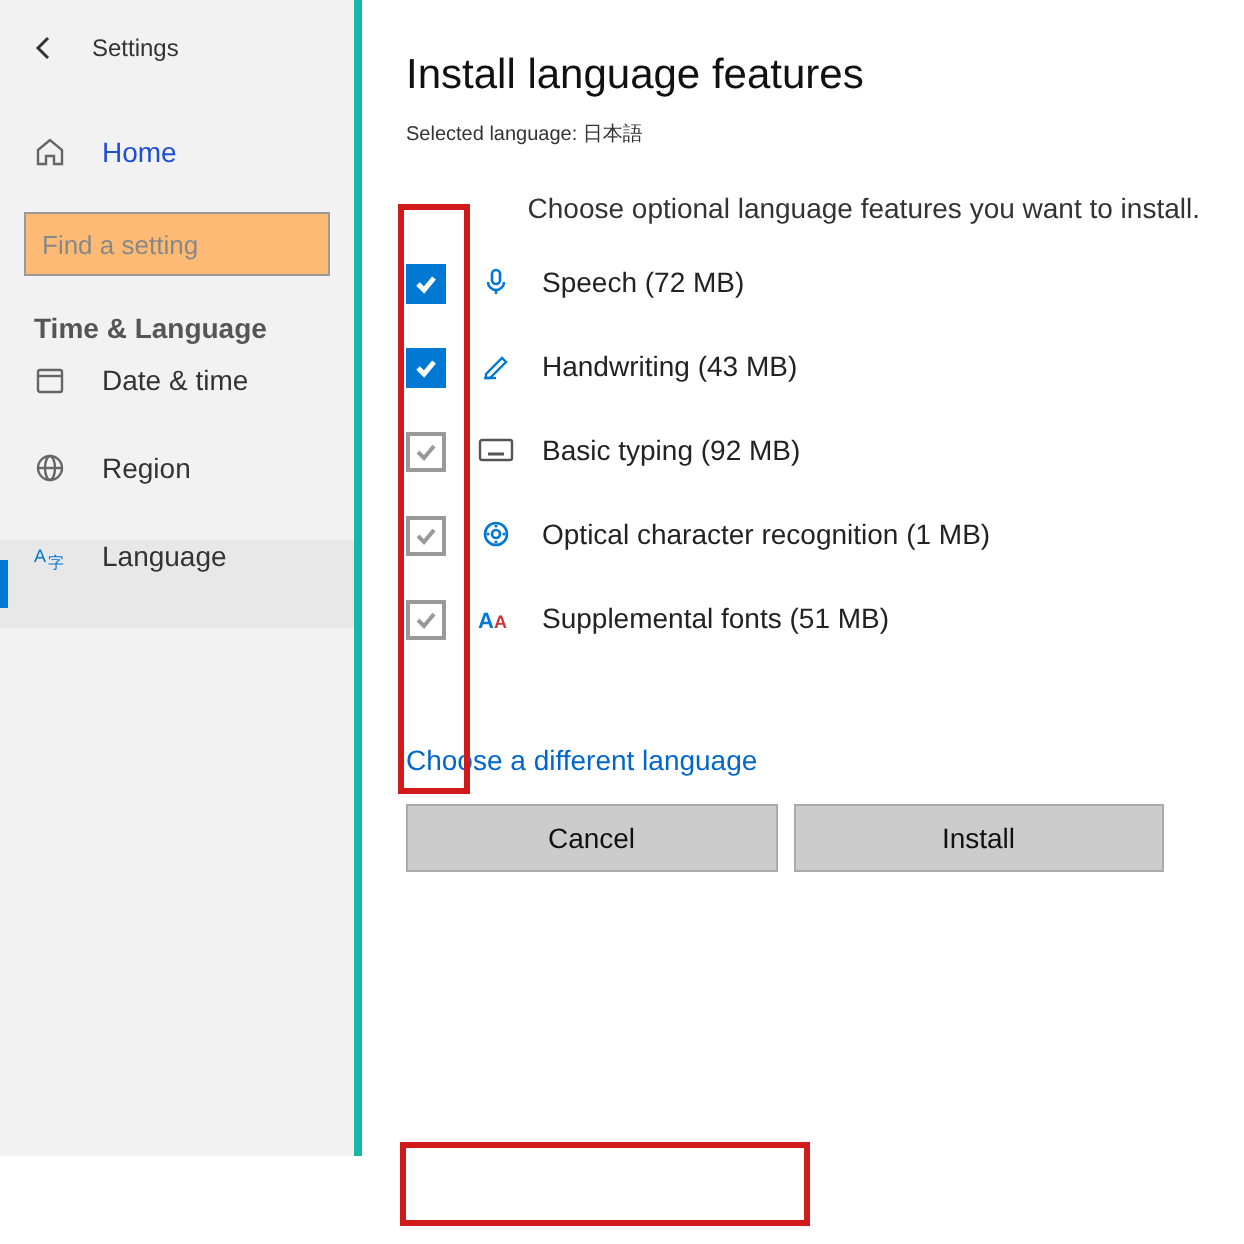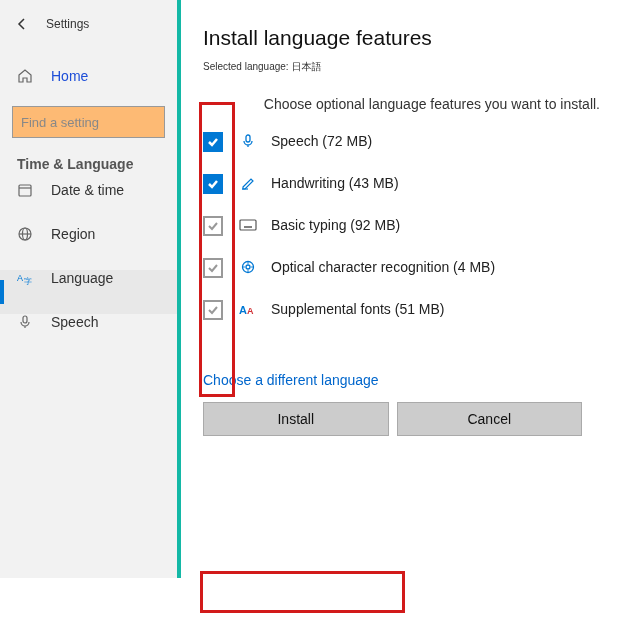--- a/index.html
+++ b/index.html
@@ -99,29 +99,20 @@
   </div>
   <div class="sb-item active">
     <span class="icon">
       <svg width="16" height="16" viewBox="0 0 16 16">
           <text x="0" y="11" font-size="9" fill="#0078d4">A</text>
           <text x="7" y="14" font-size="8" fill="#0078d4">字</text>
         </svg>
     </span>
     <span class="label">Language</span>
   </div>
-  <div class="sb-item">
-    <span class="icon">
-      <svg width="16" height="16" viewBox="0 0 16 16">
-          <rect x="6" y="2" width="4" height="7" rx="2" stroke="#666" stroke-width="1.2" fill="none"></rect>
-          <path d="M4 8a4 4 0 0 0 8 0M8 12v2" stroke="#666" stroke-width="1.2" fill="none"></path>
-        </svg>
-    </span>
-    <span class="label">Speech</span>
-  </div>
 </div>
 
 <div class="main">
   <div class="main-inner">
     <h1>Install language features</h1>
     <div class="subtitle">
       <span>Selected language: </span><span>日本語</span>
     </div>
 
 
@@ -185,21 +176,21 @@
       <span class="feat-icon">
           <svg width="16" height="16" viewBox="0 0 16 16">
             <circle cx="8" cy="8" r="5.5" stroke="#0078d4" stroke-width="1.3" fill="none"></circle>
             <circle cx="8" cy="8" r="2" stroke="#0078d4" stroke-width="1.3" fill="none"></circle>
             <circle cx="8" cy="4" r="0.8" fill="#0078d4"></circle>
             <circle cx="8" cy="12" r="0.8" fill="#0078d4"></circle>
             <circle cx="4" cy="8" r="0.8" fill="#0078d4"></circle>
             <circle cx="12" cy="8" r="0.8" fill="#0078d4"></circle>
           </svg>
         </span>
-      <span class="feat-label">Optical character recognition (4 MB)</span>
+      <span class="feat-label">Optical character recognition (1 MB)</span>
     </div>
 
     <div class="row opt">
       <div class="cb disabled">
           <svg width="14" height="14" viewBox="0 0 14 14">
             <polyline class="chk-grey" points="3,7 6,10 11,4"></polyline>
           </svg>
         </div>
       <span class="feat-icon">
           <svg width="18" height="16" viewBox="0 0 18 16">
@@ -207,20 +198,20 @@
             <text x="8" y="13" font-size="9" fill="#d13438" font-weight="600">A</text>
           </svg>
         </span>
       <span class="feat-label">Supplemental fonts (51 MB)</span>
     </div>
   </div>
 
   <div class="footer">
     <div class="link">Choose a different language</div>
     <div class="buttons">
+      <div class="btn">Cancel</div>
       <div class="btn">Install</div>
-      <div class="btn">Cancel</div>
     </div>
   </div>
 </div>
 
 <div class="cb-col-highlight"></div>
 <div class="install-highlight"></div>
 
 </body></html>

